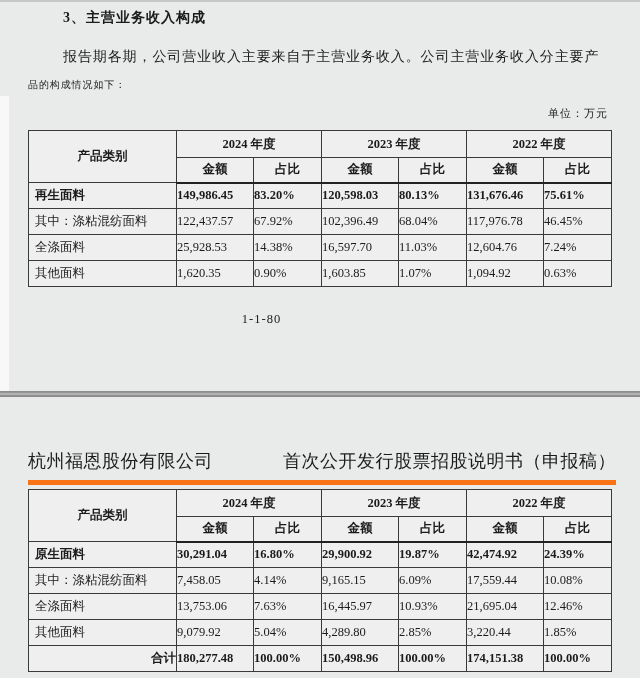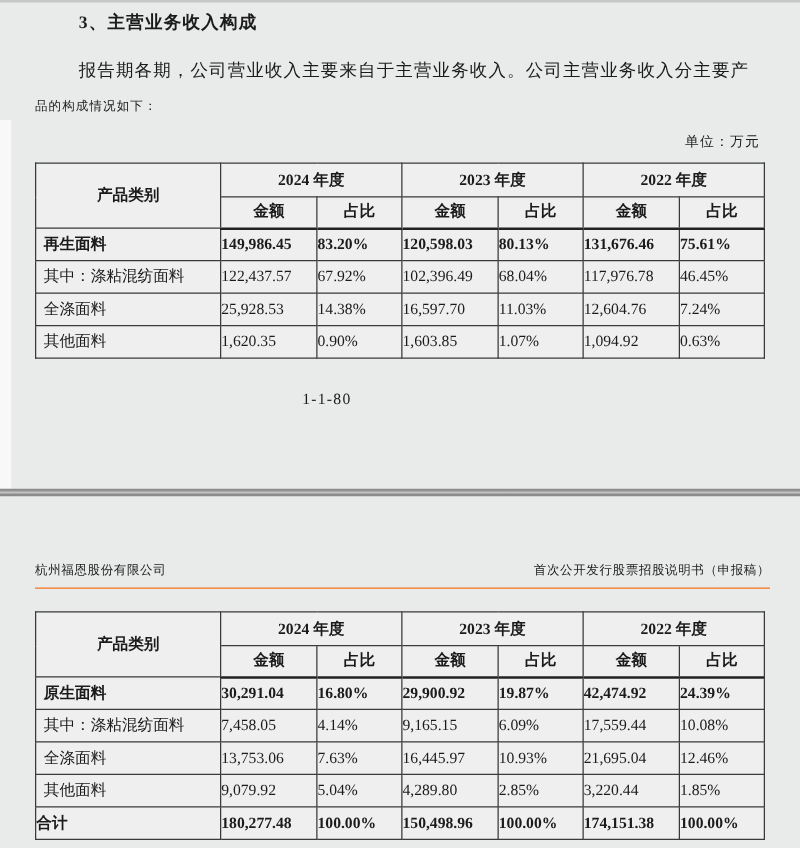--- a/index.html
+++ b/index.html
@@ -55,36 +55,36 @@
     white-space: nowrap;
   }
   .doc-table { border: 1.5px solid #2b2b2b; }
   .doc-table thead th { font-weight: bold; text-align: center; }
   .doc-table thead tr.year-row { height: 27px; }
   .doc-table thead tr.sub-row { height: 25px; }
   .doc-table thead tr.sub-row th { border-bottom: 2.5px solid #222; }
   .doc-table tbody tr { height: 26px; }
   .doc-table td.label { text-align: left; padding-left: 6px; }
   .doc-table td.num  { text-align: left; padding-right: 20px; }
-  .doc-table td.center { text-align: left; padding-left: 0; }
+  .doc-table td.center { text-align: right; padding-left: 0; }
   .doc-table tr.bold td { font-weight: bold; }
   .page-number {
     position: absolute; top: 312px; left: 0; width: 523px;
     text-align: center; font-size: 12.5px; letter-spacing: 1px;
   }
   .page-divider {
     position: absolute; top: 391px; left: 0; right: 0; height: 6px;
     background: linear-gradient(to bottom, #8d8d8d 0%, #8d8d8d 20%, #c2c2c2 50%, #878787 80%, #8d8d8d 100%);
   }
   .page2-header {
     position: absolute; top: 449px; left: 28px; right: 24px;
     display: flex; justify-content: space-between; align-items: flex-end;
-    border-bottom: 1px solid #f97316;
+    border-bottom: 5px solid #f97316;
     padding-bottom: 7px;
-    font-size: 10px; letter-spacing: 0.5px;
+    font-size: 18px; letter-spacing: 0.5px;
     white-space: nowrap;
   }
 </style>
 </head>
 <body>
 
 <div class="top-edge"></div>
 <div class="left-strip"></div>
 
 <div class="heading">3、主营业务收入构成</div>

